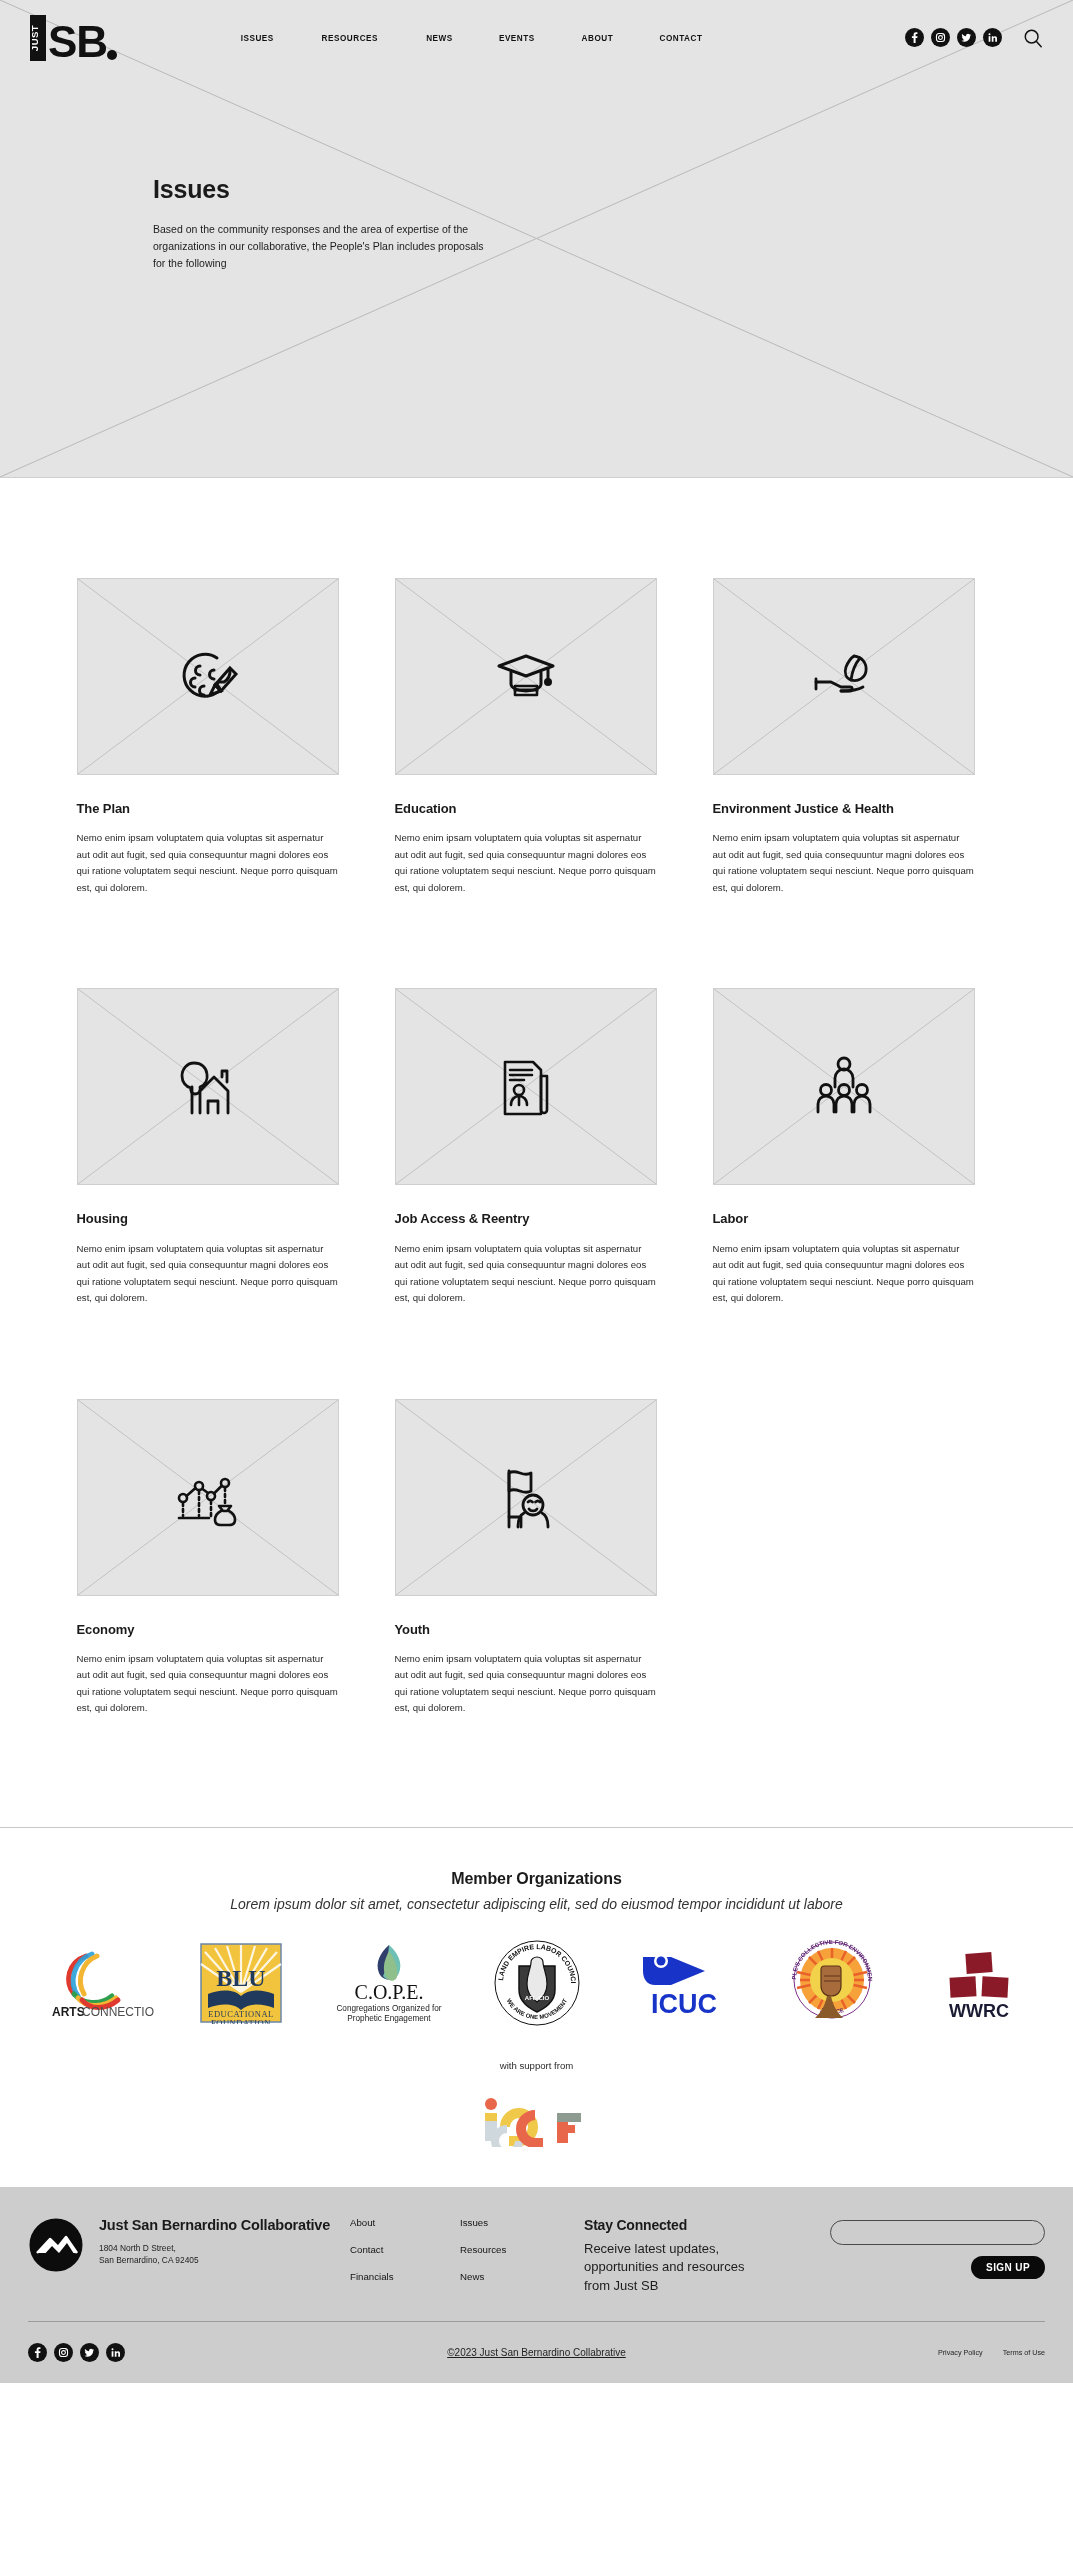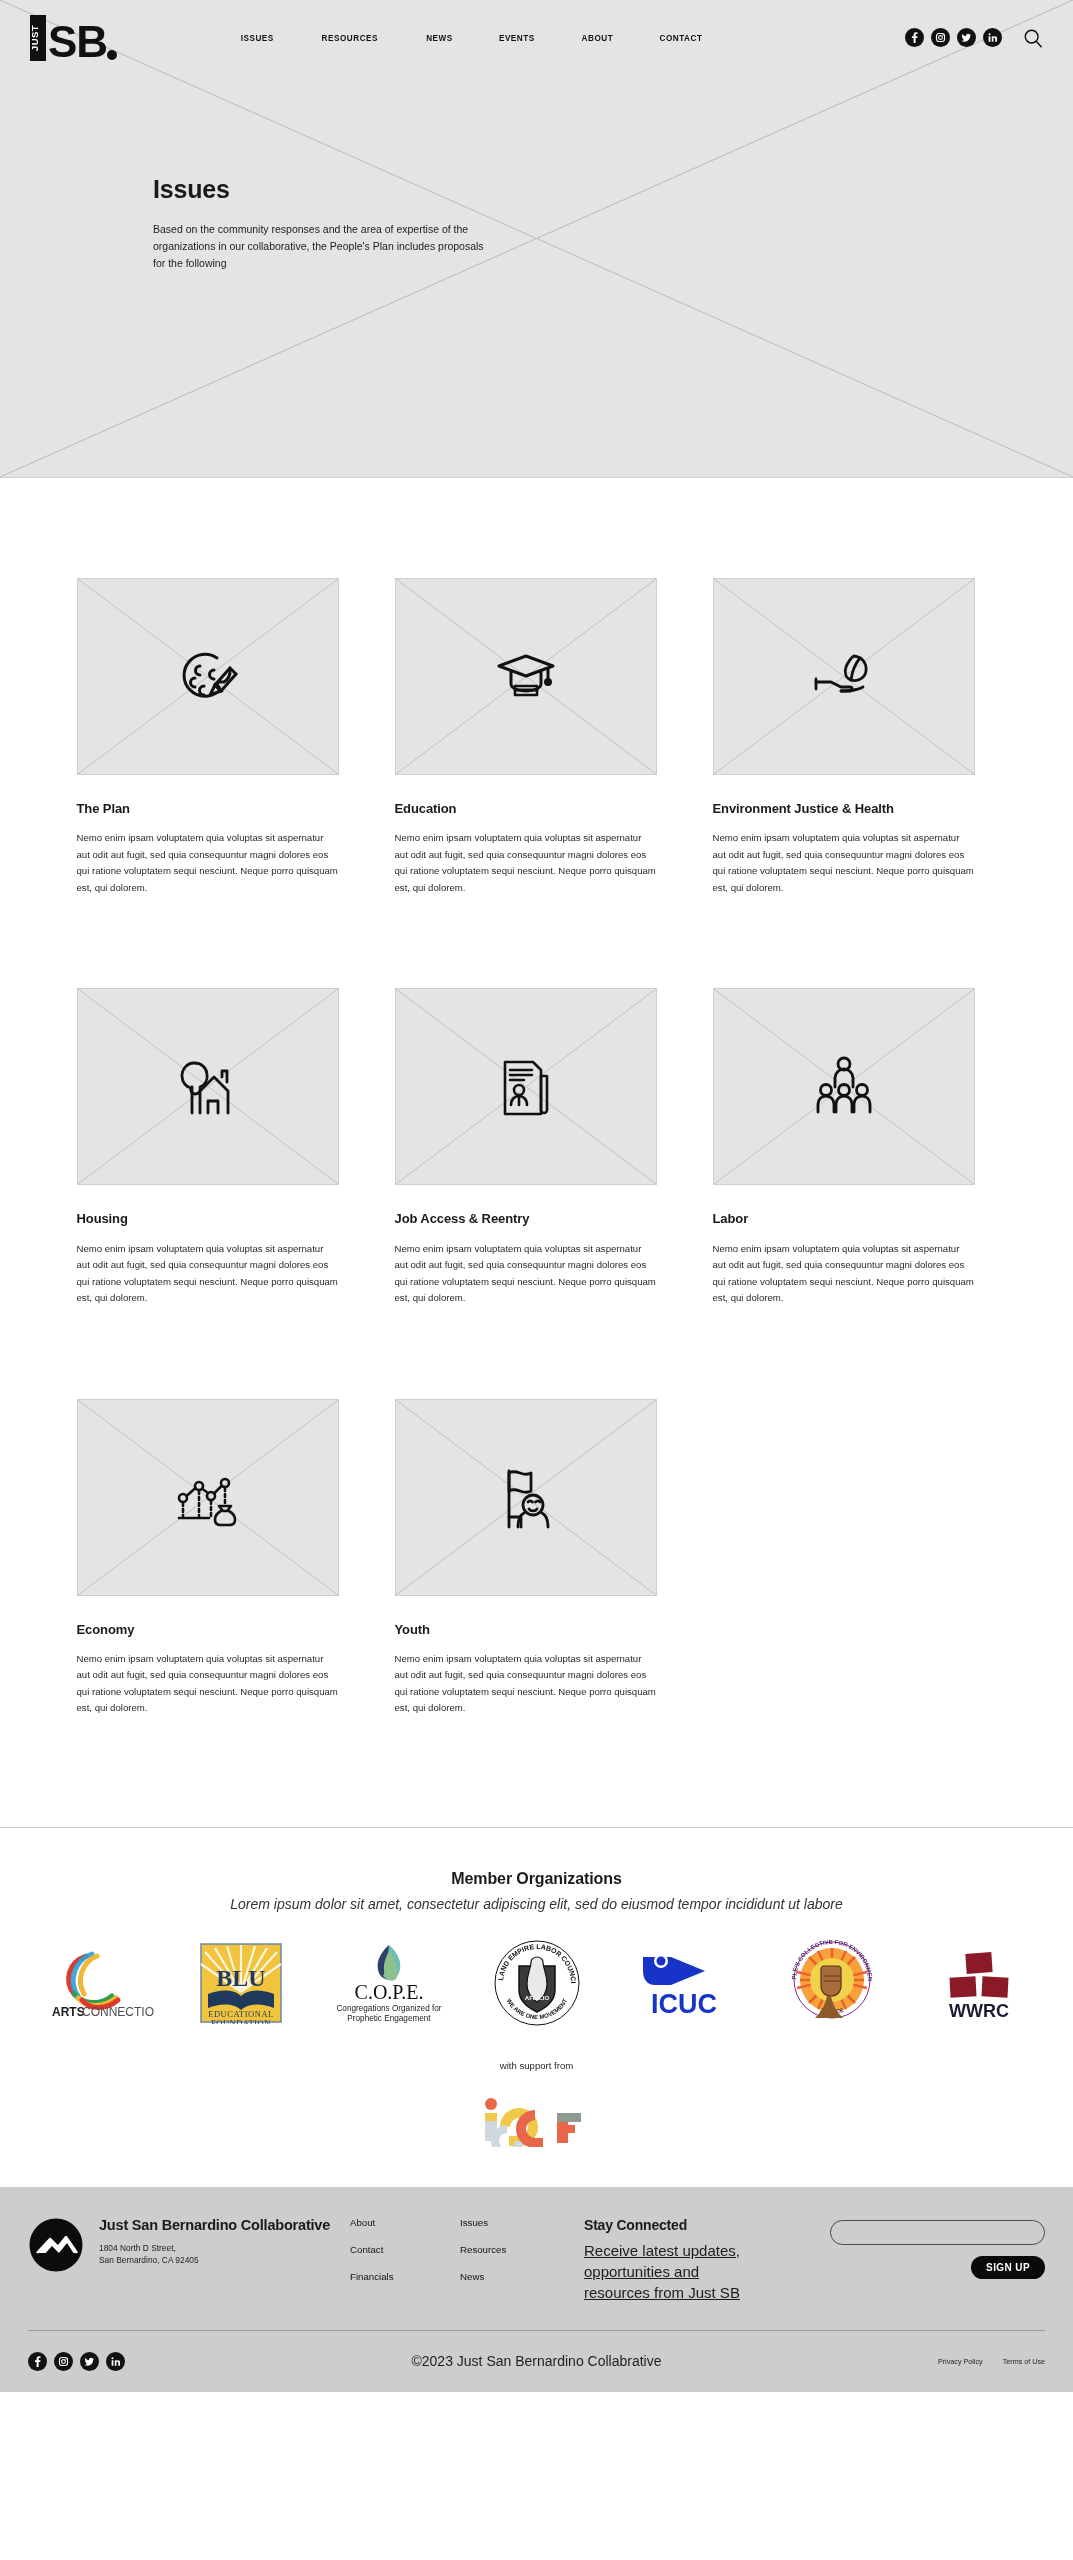--- a/index.html
+++ b/index.html
@@ -203,24 +203,23 @@
     text-decoration: none;
   }
   .f-connect { margin-left: 14px; width: 170px; }
   .f-connect-title {
     font-size: 14px;
     font-weight: 700;
     letter-spacing: -0.2px;
     margin-bottom: 7px;
   }
   .f-connect-sub {
-    font-size: 15px;
+    font-size: 13px;
     line-height: 1.42;
     color: #1d1d1d;
-    text-decoration: underline;
   }
   .f-signup { margin-left: auto; width: 215px; padding-top: 3px; }
   .f-input {
     width: 215px;
     height: 25px;
     border: 1px solid #4a4a4a;
     border-radius: 14px;
     background: transparent;
     outline: none;
     padding: 0 13px;
@@ -248,23 +247,24 @@
     border-top: 1px solid #9c9c9c;
     height: 62px;
     display: flex;
     align-items: center;
   }
   .fb-social { display: flex; gap: 7px; }
   .fb-copy {
     position: absolute;
     left: 50%;
     transform: translateX(-50%);
-    font-size: 14px;
+    font-size: 10px;
     color: #1f1f1f;
     font-family: "Liberation Sans Narrow", "Liberation Sans", sans-serif;
+    text-decoration: underline;
   }
   .fb-legal { margin-left: auto; display: flex; gap: 20px; }
   .fb-legal a {
     font-size: 7.2px;
     color: #1f1f1f;
     text-decoration: none;
     font-family: "Liberation Sans Narrow", "Liberation Sans", sans-serif;
   }
   .footer-bottom-inner {
     position: relative;

